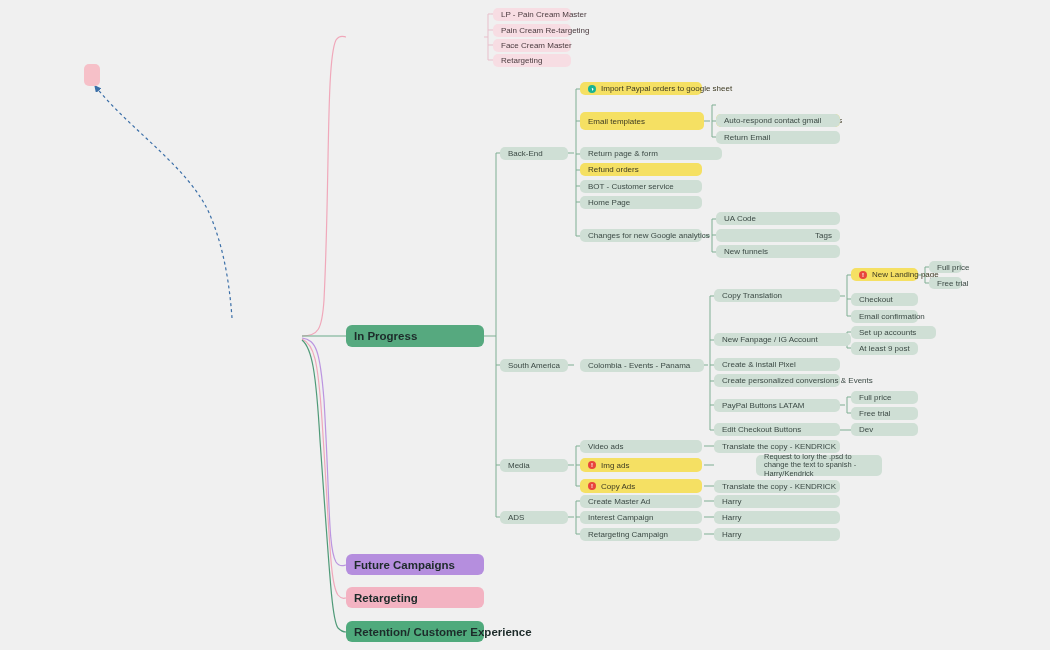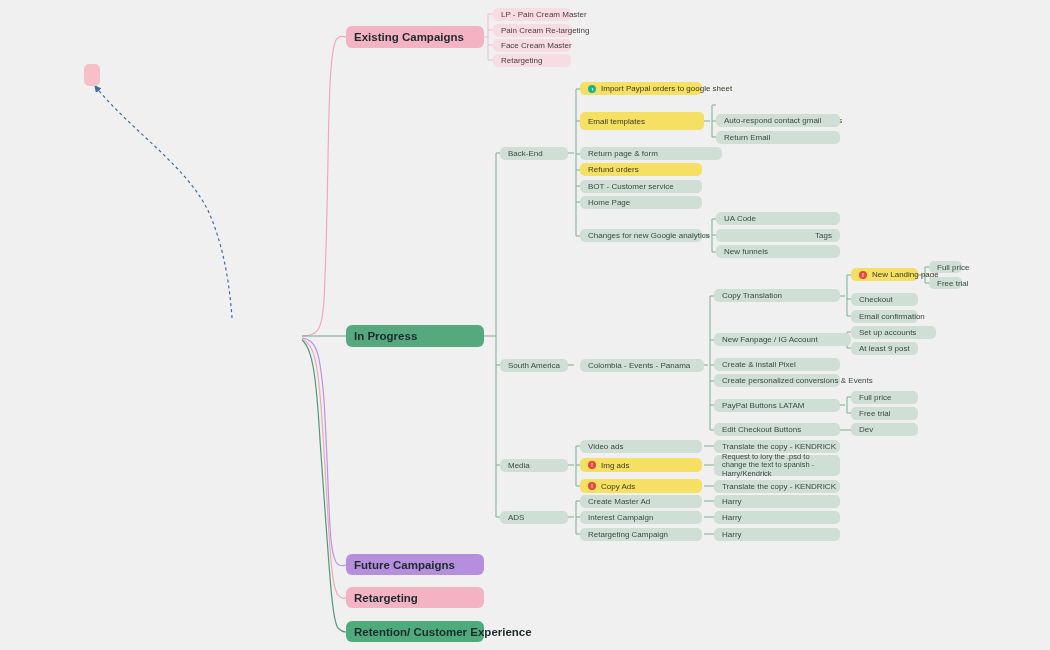--- a/index.html
+++ b/index.html
@@ -54,21 +54,21 @@
   .empty-pink{background:#f6c0c8;}
 
   .ico{
     width:8px;height:8px;border-radius:50%;
     display:inline-flex;align-items:center;justify-content:center;
     margin-right:5px;flex:0 0 auto;
     font-size:6px;font-weight:bold;color:#fff;line-height:1;
   }
   .ico.orange{background:#e8453c;}
   .ico.teal{background:#19b394;}
-  .two-line{white-space:normal;line-height:1.15;font-size:7.5px;padding-top:1px;padding-bottom:1px;}
+  .two-line{white-space:normal;line-height:1.15;font-size:7.5px;padding-top:1px;padding-bottom:1px;margin-left:42px;}
 </style>
 </head>
 <body>
 
 <div id="canvas">
 
   <svg id="wires" xmlns="http://www.w3.org/2000/svg">
 
     <path d="M302,336 C318,336 322,330 324,300 C330,180 326,60 336,40 C340,34 344,37 346,37" stroke="#f0a8ba" stroke-width="1.2" fill="none"></path>
     <path d="M302,336 L346,336" stroke="#6aa98a" stroke-width="1.2" fill="none"></path>
@@ -169,23 +169,20 @@
     <defs>
       <marker id="arrowhead" markerWidth="6" markerHeight="6" refX="5" refY="3" orient="auto">
         <path d="M0,0 L6,3 L0,6 z" fill="#3b6fa8"></path>
       </marker>
     </defs>
   </svg>
 
 
   <div class="node empty-pink" style="left:84px;top:64px;width:16px;height:22px;"></div>
 
-  <div class="node b1 pink" style="left:346px;top:26px;width:138px;height:22px;">
-    <span class="lbl">Existing Campaigns</span>
-  </div>
   <div class="node pale-pink" style="left:493px;top:8px;width:78px;height:13px;">
     <span class="lbl">LP - Pain Cream Master</span>
   </div>
   <div class="node pale-pink" style="left:493px;top:24px;width:78px;height:13px;">
     <span class="lbl">Pain Cream Re-targeting</span>
   </div>
   <div class="node pale-pink" style="left:493px;top:39px;width:78px;height:13px;">
     <span class="lbl">Face Cream Master</span>
   </div>
   <div class="node pale-pink" style="left:493px;top:54px;width:78px;height:13px;">

